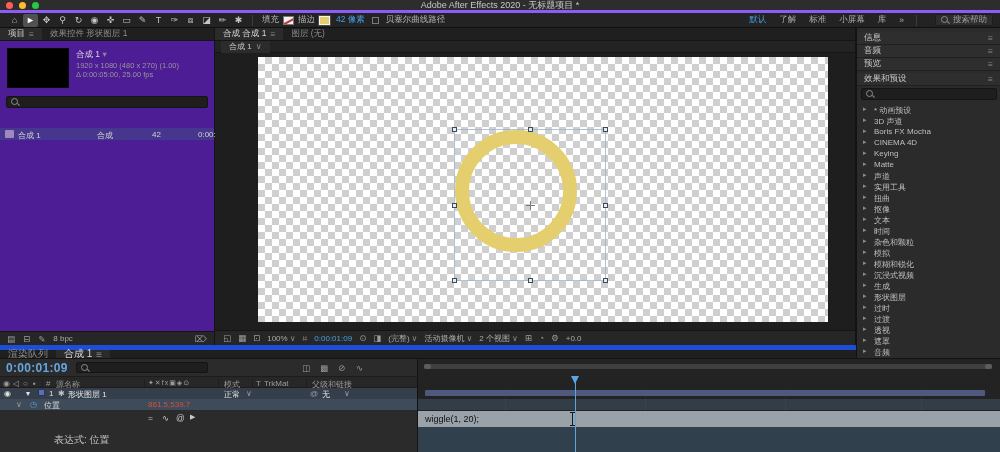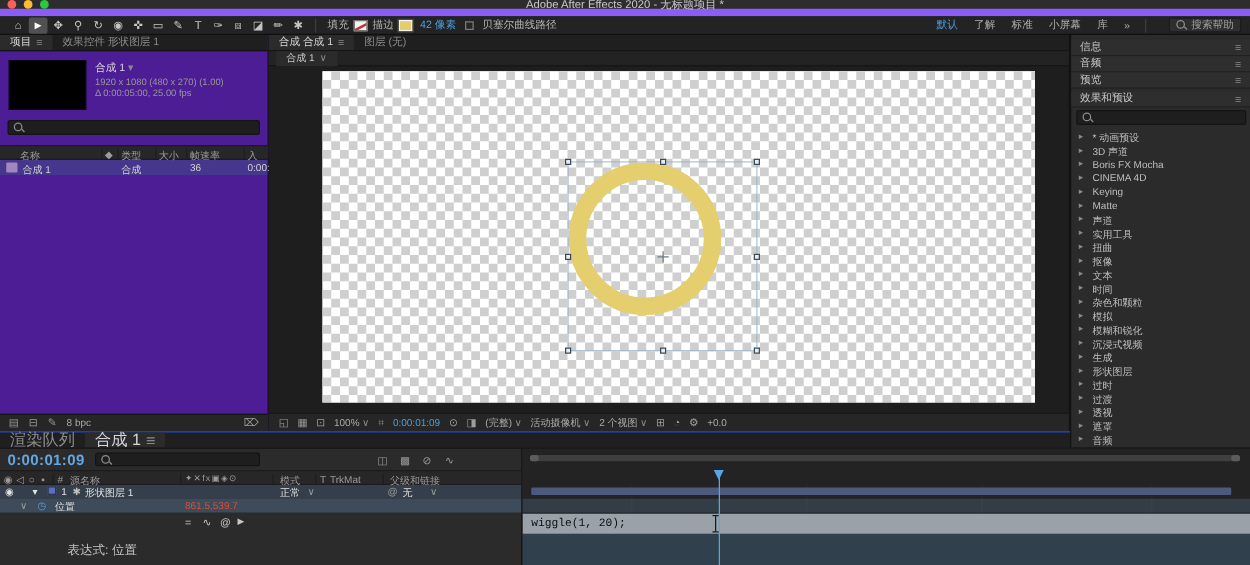--- a/index.html
+++ b/index.html
@@ -3,21 +3,21 @@
 <meta charset="utf-8">
 <style>
   *{box-sizing:border-box;margin:0;padding:0}
   body{margin:0;background:#111}
   .window{position:relative;width:1000px;height:452px;background:#262626;overflow:hidden;
           font-family:"Liberation Sans","DejaVu Sans",sans-serif;font-size:9px;color:#b5b5b5}
   .r{position:absolute}
   .nw{white-space:nowrap}
 
   
-  #titlebar{left:0;top:0;width:1000px;height:13px;background:#2d2d2d;border-bottom:6px solid #8b5cf6;display:flex;align-items:center}
+  #titlebar{left:0;top:0;width:1000px;height:13px;background:#2d2d2d;border-bottom:3px solid #8b5cf6;display:flex;align-items:center}
   .light{width:7px;height:7px;border-radius:50%;margin-left:6px;flex:none}
   .lred{background:#ff5f57}.lyellow{background:#febc2e}.lgreen{background:#28c840}
   .wtitle{position:absolute;left:0;right:0;text-align:center;font-size:9px;color:#c9c9c9}
 
   
   #toolbar{left:0;top:13px;width:1000px;height:15px;background:#232323;border-bottom:1px solid #101010;display:flex;align-items:center;padding:0 7px;gap:1px}
   .tool{width:15px;height:13px;line-height:13px;text-align:center;font-size:9px;color:#c5c5c5;flex:none}
   .tool.active{background:#515151;border-radius:2px;color:#fff}
   .tsep{width:1px;height:11px;background:#3c3c3c;margin:0 5px;flex:none}
   .tlabel{font-size:8.5px;color:#b5b5b5;margin:0 3px;flex:none}
@@ -72,21 +72,21 @@
 
   
   #right{left:856px;top:28px;width:144px;height:330px;background:#2b2b2b;border-left:1px solid #131313}
   .shead{position:absolute;left:0;right:0;height:13px;background:#2e2e2e;border-bottom:1px solid #202020;display:flex;align-items:center;padding:0 7px;color:#c9c9c9;font-size:8.5px}
   .shead .mn{margin-left:auto}
   .cat{position:absolute;left:0;right:0;height:11px;font-size:8px;color:#bfbfbf}
   .cat .tw{position:absolute;left:6px;top:1px;font-size:7px;color:#8a8a8a}
   .cat .lb{position:absolute;left:17px;top:1px}
 
   
-  #tltabs{left:0;top:345px;width:856px;height:13px;background:#1f1f1f;border-top:1px solid #1d4ed8;display:flex;font-size:13px}
+  #tltabs{left:0;top:345px;width:856px;height:13px;background:#1f1f1f;border-top:5px solid #1d4ed8;display:flex;font-size:10px}
 
   
   #tl{left:0;top:358px;width:1000px;height:94px;background:#2b2b2b;border-top:1px solid #131313}
   .tll{left:0;top:0;width:418px;height:94px;border-right:1px solid #131313}
   .tlr{left:418px;top:0;width:582px;height:94px;background:#232323;overflow:hidden}
   .tc{left:6px;top:2px;font-size:12px;font-weight:bold;color:#64a7e2;letter-spacing:.3px}
   .tlicons span{position:absolute;top:4px;font-size:8.5px;color:#9a9a9a}
   .thdr{left:0;right:0;top:17px;height:12px;background:#272727;border-top:1px solid #1c1c1c;border-bottom:1px solid #1c1c1c;font-size:8px;color:#9c9c9c}
   .thdr span{position:absolute;top:2px}
   .lrow{left:0;right:0;top:29px;height:11px;background:rgba(70,100,135,.35);font-size:8px;color:#e2e2e2}
@@ -100,21 +100,21 @@
   .wabar{left:6px;top:5px;width:568px;height:5px;background:#3f3f3f;border-radius:2px}
   .wabar::before,.wabar::after{content:"";position:absolute;top:0;width:7px;height:5px;background:#5c5c5c;border-radius:2px}
   .wabar::before{left:0}.wabar::after{right:0}
   .ruler{left:0;right:0;top:17px;height:12px;background:#2d2d2d;border-bottom:1px solid #1a1a1a;font-size:8px;color:#9a9a9a}
   .ruler span{position:absolute;top:1px}
   .tick{position:absolute;bottom:0;width:1px;height:3px;background:#6a6a6a}
   .gline{position:absolute;top:29px;bottom:0;width:1px;background:#2b2b2b}
   .lbar{position:absolute;left:7px;top:31px;width:560px;height:6px;background:#4d5a7e;border-radius:1px}
   .pband{position:absolute;left:0;right:0;top:40px;height:11px;background:rgba(86,118,152,.32)}
   .xband{position:absolute;left:0;right:0;top:52px;height:16px;background:#9aa2a9;z-index:2}
-  .xband .code{position:absolute;left:7px;top:3px;font-family:Liberation Mono, monospace;font-size:9px;color:#0e0e0e}
+  .xband .code{position:absolute;left:7px;top:3px;font-family:Liberation Sans, sans-serif;font-size:9px;color:#0e0e0e}
   .ibeam{position:absolute;left:154px;top:54px;width:1px;height:12px;background:#1a1a1a;z-index:4}
   .ibeam::before,.ibeam::after{content:"";position:absolute;left:-2px;width:5px;height:1px;background:#1a1a1a}
   .ibeam::before{top:-1px}.ibeam::after{bottom:-1px}
   .slate{position:absolute;left:0;right:0;top:68px;bottom:0;background:#31404d}
   .phline{position:absolute;left:157px;top:17px;bottom:0;width:1px;background:#57a6e8;z-index:5}
   .phhead{position:absolute;left:153px;top:17px;width:0;height:0;border-left:4px solid transparent;border-right:4px solid transparent;border-top:8px solid #57a6e8;z-index:6}
 </style>
 </head>
 <body>
 
@@ -178,38 +178,25 @@
     <div class="r thumb"></div>
     <div class="r pline1 nw">
       <span>合成 1</span>
       <span class="mn">▾</span>
     </div>
     <div class="r pline2 nw">1920 x 1080 (480 x 270) (1.00)</div>
     <div class="r pline3 nw">Δ 0:00:05:00, 25.00 fps</div>
     <div class="srch" style="left:6px;top:68px;width:202px">
       <span class="mag"></span>
     </div>
-    <div class="r colhdr">
-      <span style="left:16px">名称</span>
-      <span style="left:84px">◆</span>
-      <span style="left:97px">类型</span>
-      <span style="left:127px">大小</span>
-      <span style="left:152px">帧速率</span>
-      <span style="left:198px">入</span>
-      <span class="vsep" style="left:81px"></span>
-        <span class="vsep" style="left:94px"></span>
-      <span class="vsep" style="left:124px"></span>
-        <span class="vsep" style="left:149px"></span>
-      <span class="vsep" style="left:195px"></span>
-    </div>
     <div class="r prow">
       <span class="cicon"></span>
       <span style="left:18px">合成 1</span>
       <span style="left:97px">合成</span>
-      <span style="left:152px">36</span>
+      <span style="left:152px">42</span>
       <span style="left:198px">0:00:0</span>
     </div>
     <div class="bbar">
       <span class="icn">▤</span>
       <span class="icn">⊟</span>
       <span class="icn">✎</span>
       <span>8 bpc</span>
       <span class="push icn">⌦</span>
     </div>
   </div>

